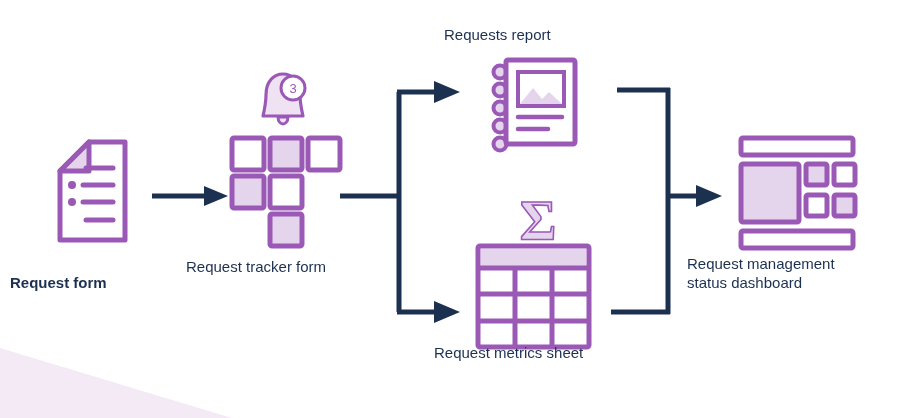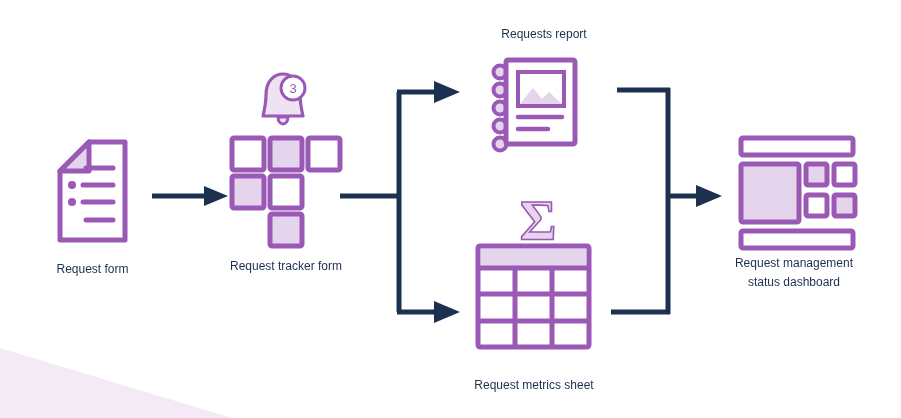--- a/index.html
+++ b/index.html
@@ -19,23 +19,22 @@
   }
   #diagram-svg {
     position: absolute;
     left: 0;
     top: 0;
     width: 901px;
     height: 418px;
   }
   .node-label {
     position: absolute;
-    text-align: center;
     color: #1C3050;
-    font-size: 12px;
+    font-size: 15px;
     line-height: 19px;
     font-family: "Liberation Sans", sans-serif;
     white-space: pre-line;
   }
 </style>
 </head>
 <body>
 
 <div id="canvas">
 
@@ -156,24 +155,24 @@
       <rect x="806" y="164" width="21" height="21" rx="2" fill="#E4D5ED" stroke="#9B59B6" stroke-width="5"></rect>
       <rect x="834" y="164" width="21" height="21" rx="2" fill="#FFFFFF" stroke="#9B59B6" stroke-width="5"></rect>
       <rect x="806" y="195" width="21" height="21" rx="2" fill="#FFFFFF" stroke="#9B59B6" stroke-width="5"></rect>
       <rect x="834" y="195" width="21" height="21" rx="2" fill="#E4D5ED" stroke="#9B59B6" stroke-width="5"></rect>
 
       <rect x="741" y="231" width="112" height="17" rx="2" fill="#FFFFFF" stroke="#9B59B6" stroke-width="5"></rect>
     </g>
 
   </svg>
 
-  <div class="node-label" style="left:10px; top:260px; width:165px;">Request form</div>
+  <div class="node-label" style="left:10px; top:273px; width:165px;font-weight:bold;">Request form</div>
 
   <div class="node-label" style="left:186px; top:257px; width:200px;">Request tracker form</div>
 
   <div class="node-label" style="left:444px; top:25px; width:200px;">Requests report</div>
 
-  <div class="node-label" style="left:434px; top:376px; width:200px;">Request metrics sheet</div>
+  <div class="node-label" style="left:434px; top:343px; width:200px;">Request metrics sheet</div>
 
   <div class="node-label" style="left:687px; top:254px; width:214px;">Request management
 status dashboard</div>
 
 </div>
 
 </body></html>

